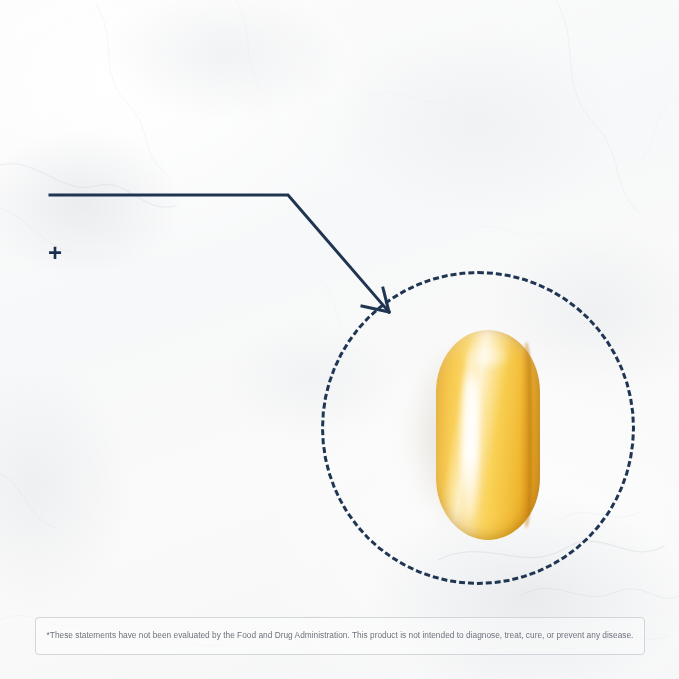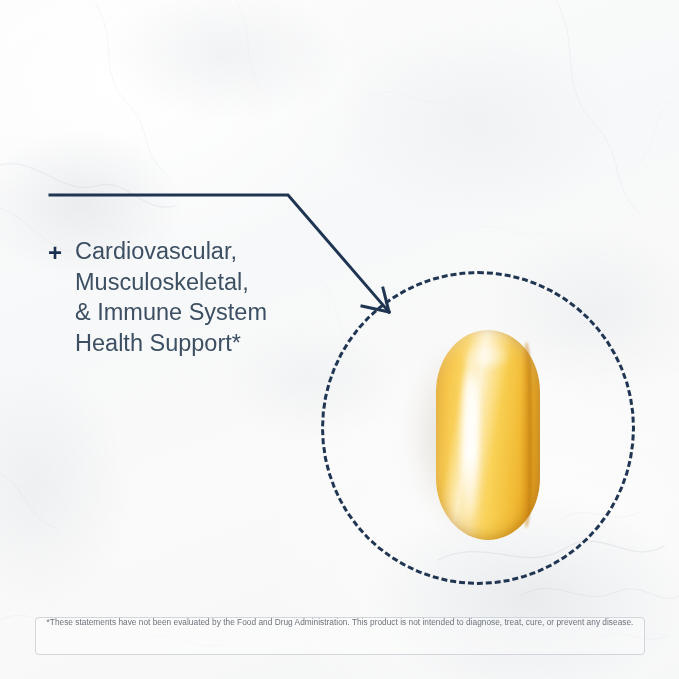--- a/index.html
+++ b/index.html
@@ -192,21 +192,21 @@
   .disclaimer-box {
     position: absolute;
     left: 35px;
     top: 617px;
     width: 610px;
     height: 38px;
     border: 1px solid #d2d5d9;
     border-radius: 4px;
     box-sizing: border-box;
     display: flex;
-    align-items: flex-start;
+    align-items: center;
     justify-content: center;
     background: rgba(255,255,255,0.38);
   }
   .disclaimer-text {
     font-size: 8.3px;
     line-height: 1.2;
     color: #6c737c;
     letter-spacing: 0.02px;
     text-align: center;
     padding: 0 8px;
@@ -246,24 +246,20 @@
   <svg class="leader" viewBox="0 0 679 679" aria-hidden="true">
     <g fill="none" stroke="#1f3552" stroke-width="3" stroke-linecap="square">
       <path d="M50 195 L 288 195 L 389 312"></path>
       <path d="M389 312 L 362 306"></path>
       <path d="M389 312 L 383 288"></path>
     </g>
   </svg>
 
   <div class="benefits">
     <span class="bullet-plus">+</span>
-    <span class="benefit-text">Cardiovascular,
-Musculoskeletal,
-&amp; Immune System
-Health Support*</span>
   </div>
 
   <div class="callout-circle"></div>
 
   <div class="capsule-wrap">
     <div class="capsule-shadow"></div>
     <div class="capsule">
       <div class="capsule-seam"></div>
       <div class="capsule-gloss"></div>
       <div class="capsule-toplight"></div>

